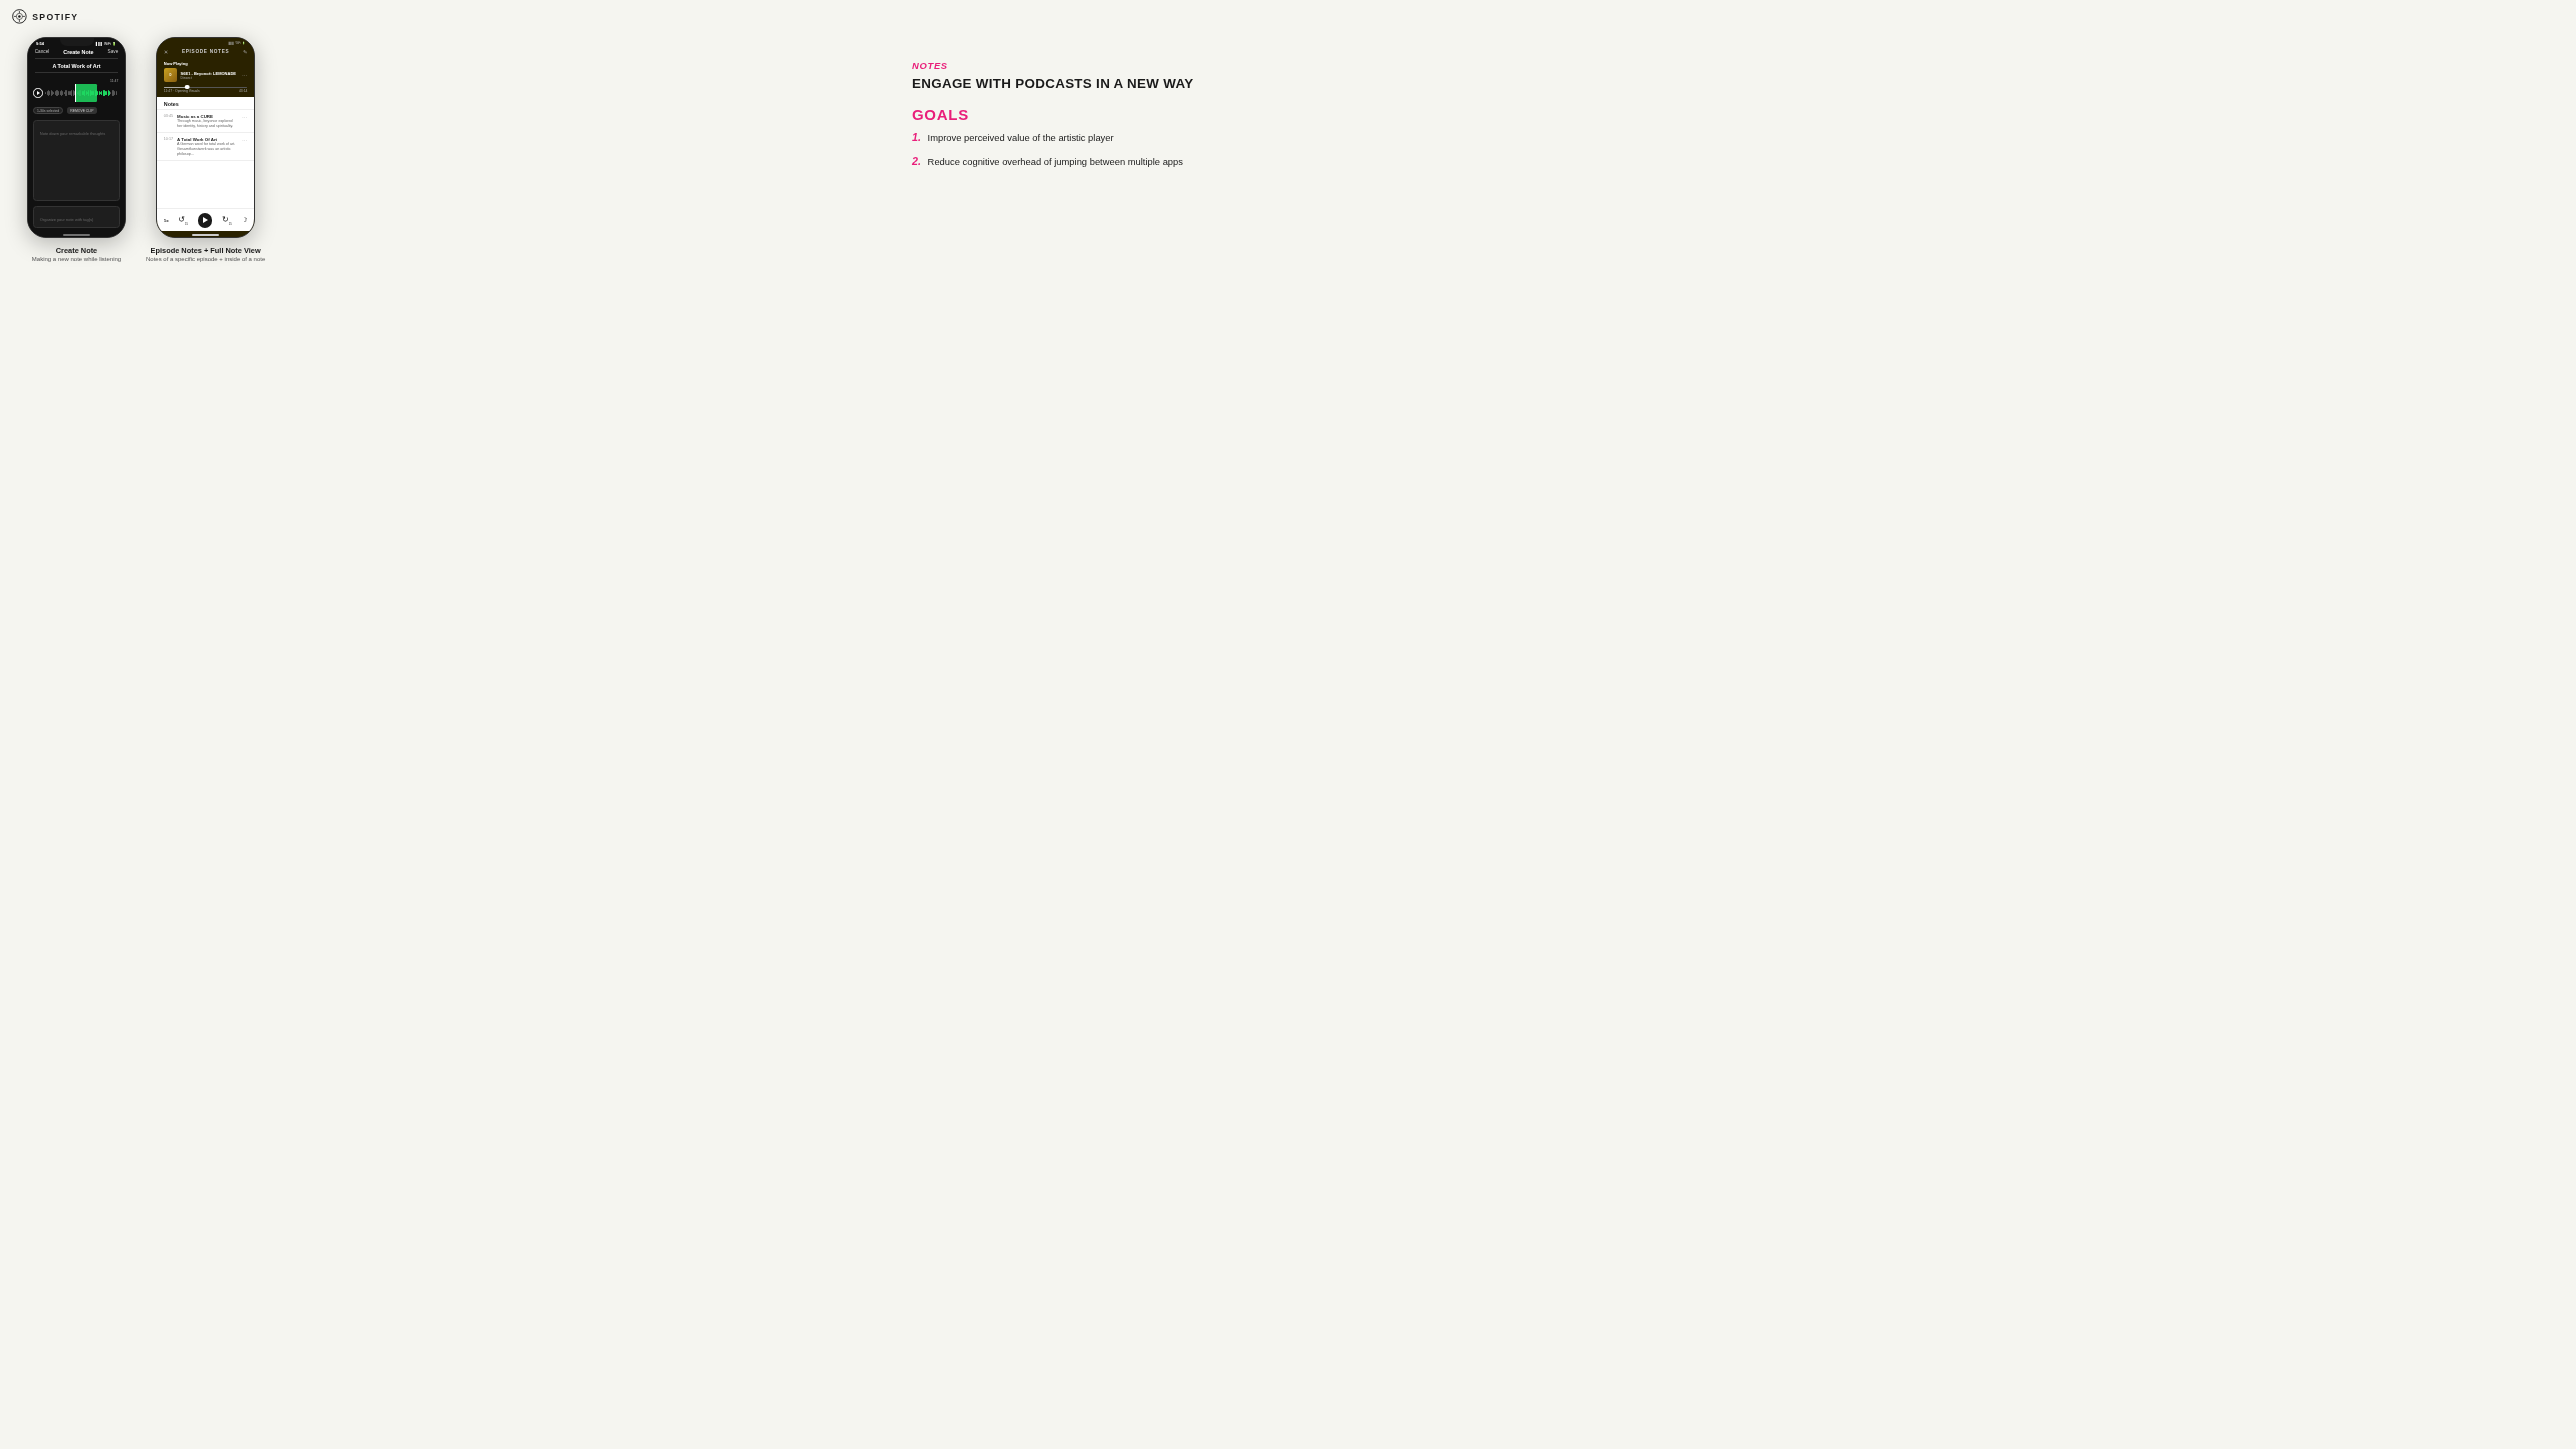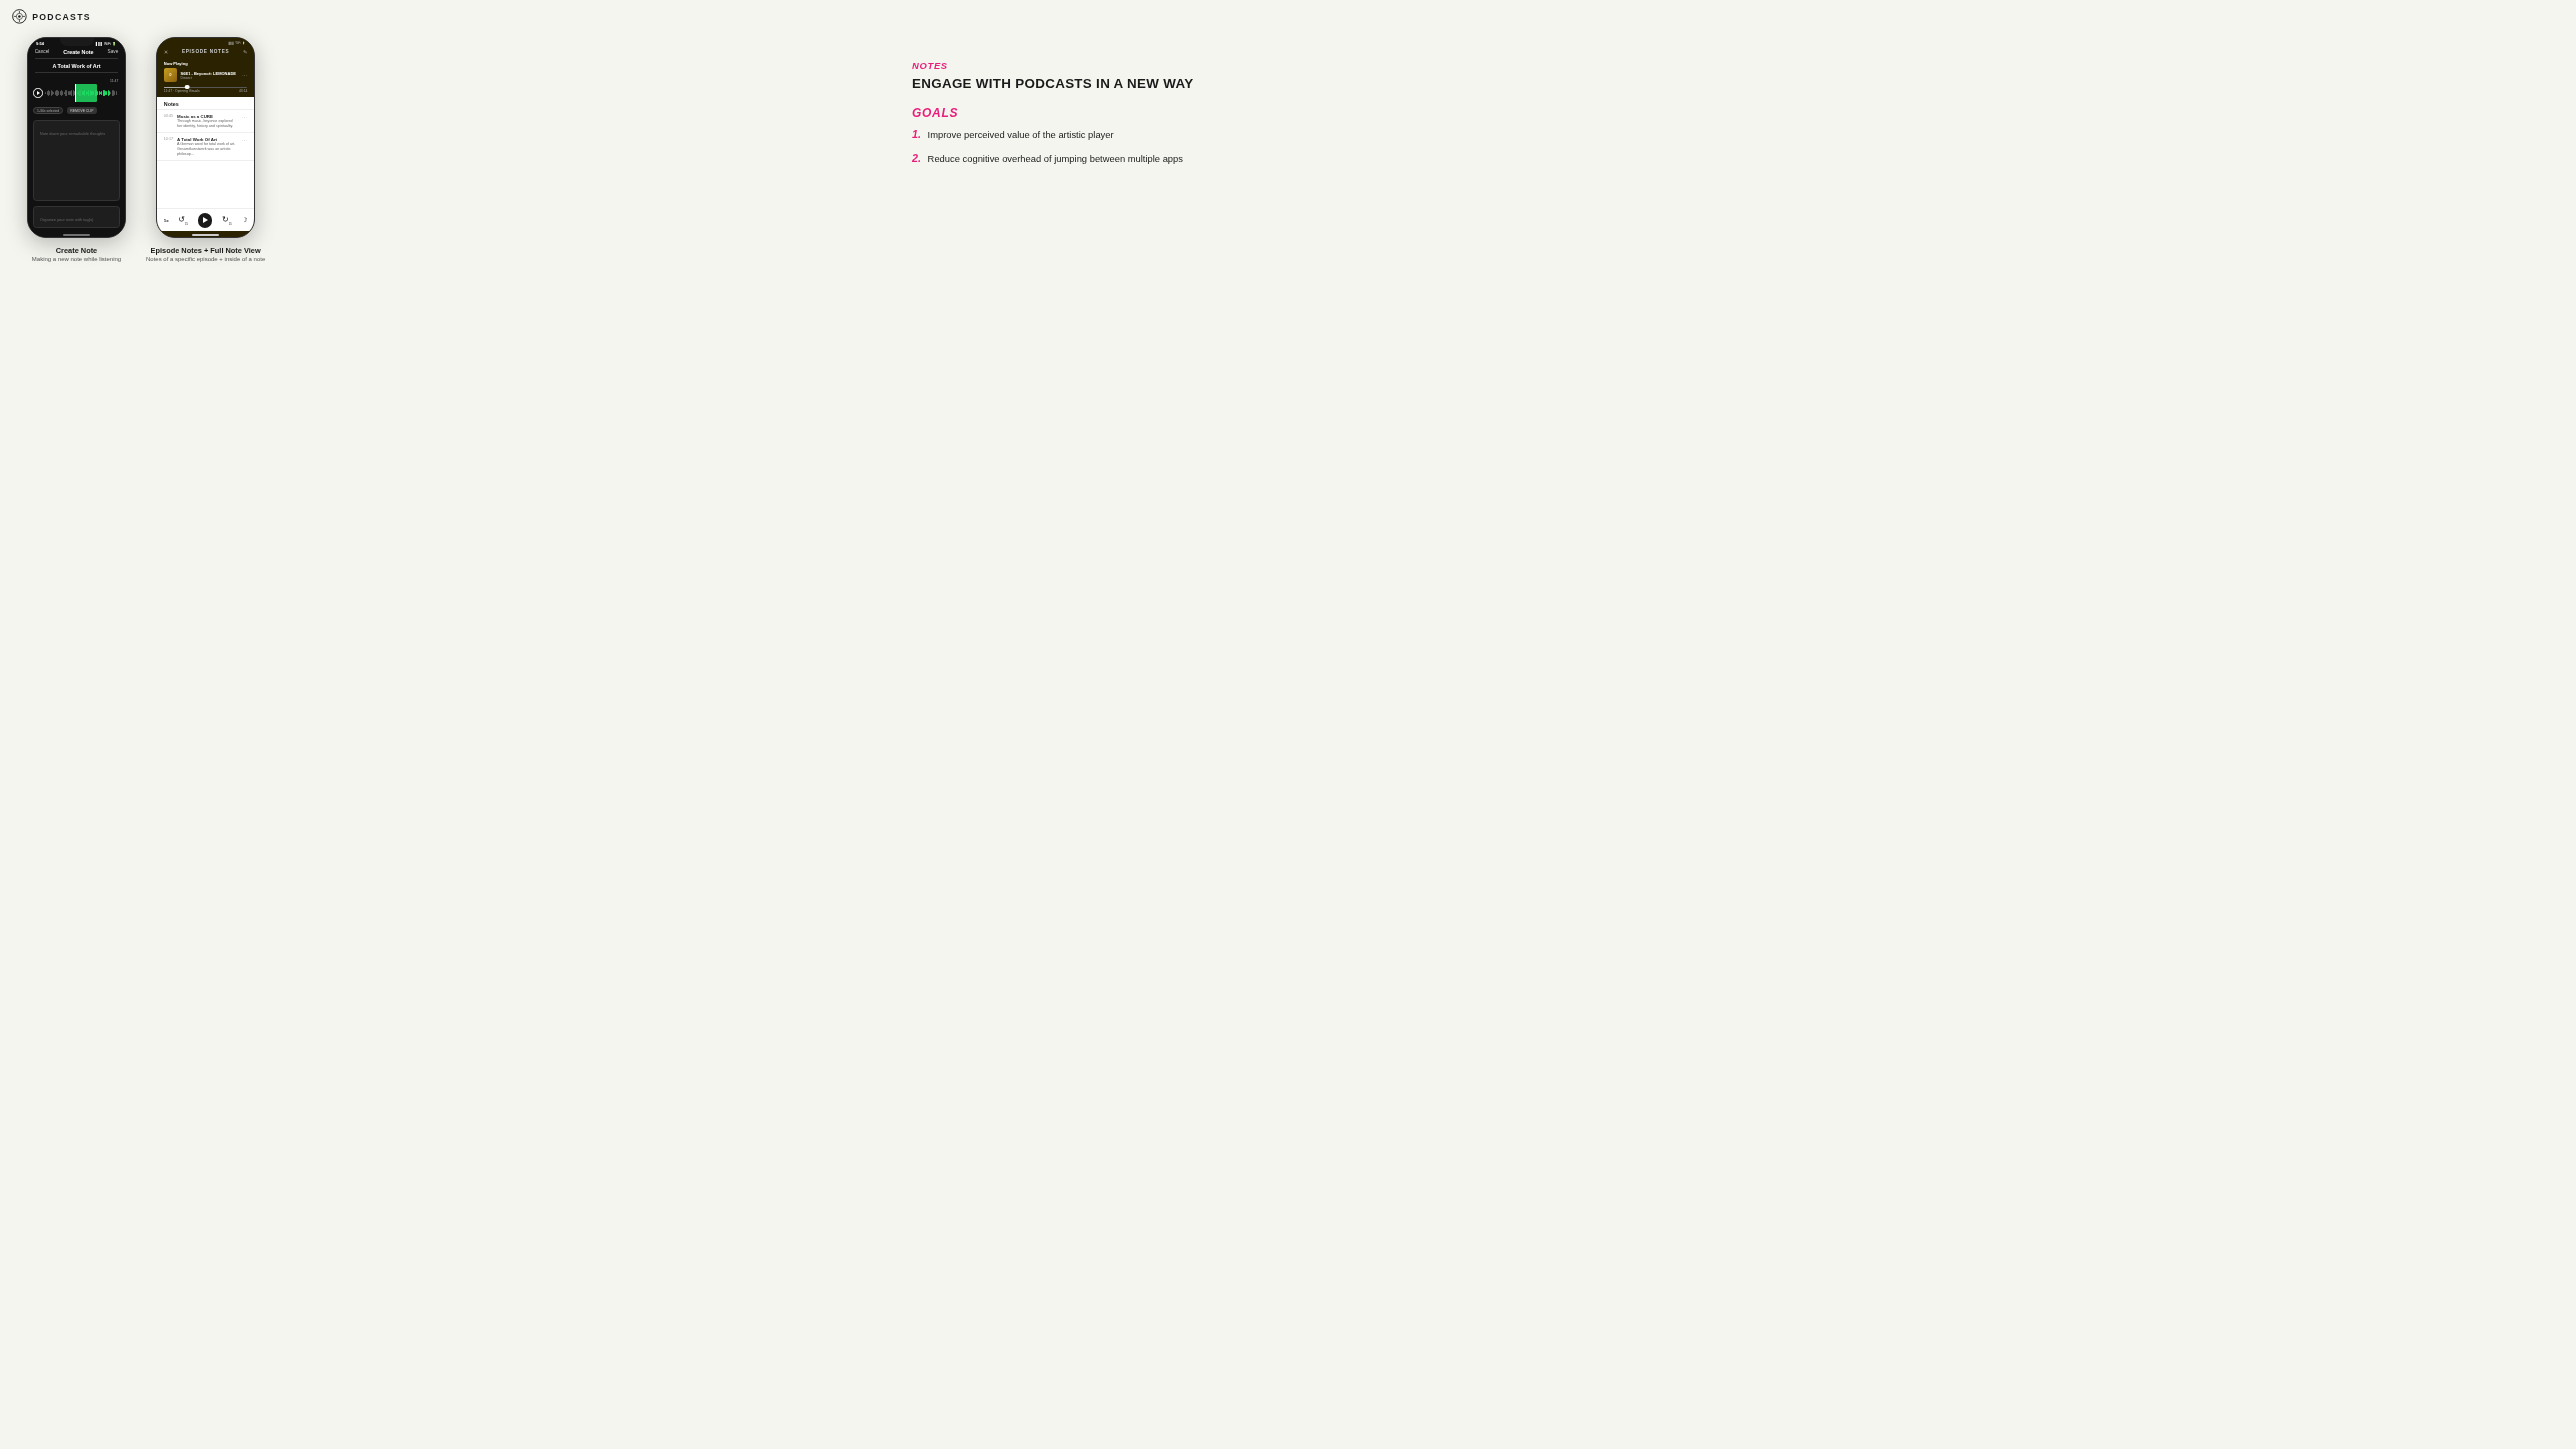--- a/index.html
+++ b/index.html
@@ -459,22 +459,21 @@
       font-size: 13.4px;
       font-weight: 800;
       color: #1a1a1a;
       line-height: 1.2;
       letter-spacing: 0.3px;
       margin-bottom: 13.4px;
       text-transform: uppercase;
     }
 
     .section-label-goals {
-      font-size: 12px;
-      font-style: italic;
+      font-size: 15px;
       font-weight: 700;
       color: #e91e7a;
       letter-spacing: 0.7px;
       margin-bottom: 8px;
     }
 
     .goals-list {
       list-style: none;
     }
     .goal-item {
@@ -519,21 +518,21 @@
 <div class="header">
   <svg class="spotify-logo-icon" viewBox="0 0 24 24" fill="none">
     <circle cx="12" cy="12" r="11" stroke="#1a1a1a" stroke-width="1.5"></circle>
     <ellipse cx="12" cy="12" rx="5" ry="5" stroke="#1a1a1a" stroke-width="1" fill="none"></ellipse>
     <circle cx="12" cy="12" r="2" fill="#1a1a1a"></circle>
     <line x1="7" y1="12" x2="3" y2="12" stroke="#1a1a1a" stroke-width="1.2"></line>
     <line x1="17" y1="12" x2="21" y2="12" stroke="#1a1a1a" stroke-width="1.2"></line>
     <line x1="12" y1="7" x2="12" y2="3" stroke="#1a1a1a" stroke-width="1.2"></line>
     <line x1="12" y1="17" x2="12" y2="21" stroke="#1a1a1a" stroke-width="1.2"></line>
   </svg>
-  <span class="spotify-text">PODCASTS</span>
+  <span class="spotify-text">SPOTIFY</span>
 </div>
 
 <div class="phones-container">
 
   <div class="phone-wrapper">
     <div class="phone phone-dark">
       <div class="phone-notch"></div>
       <div class="screen">
 
         <div class="status-bar">

